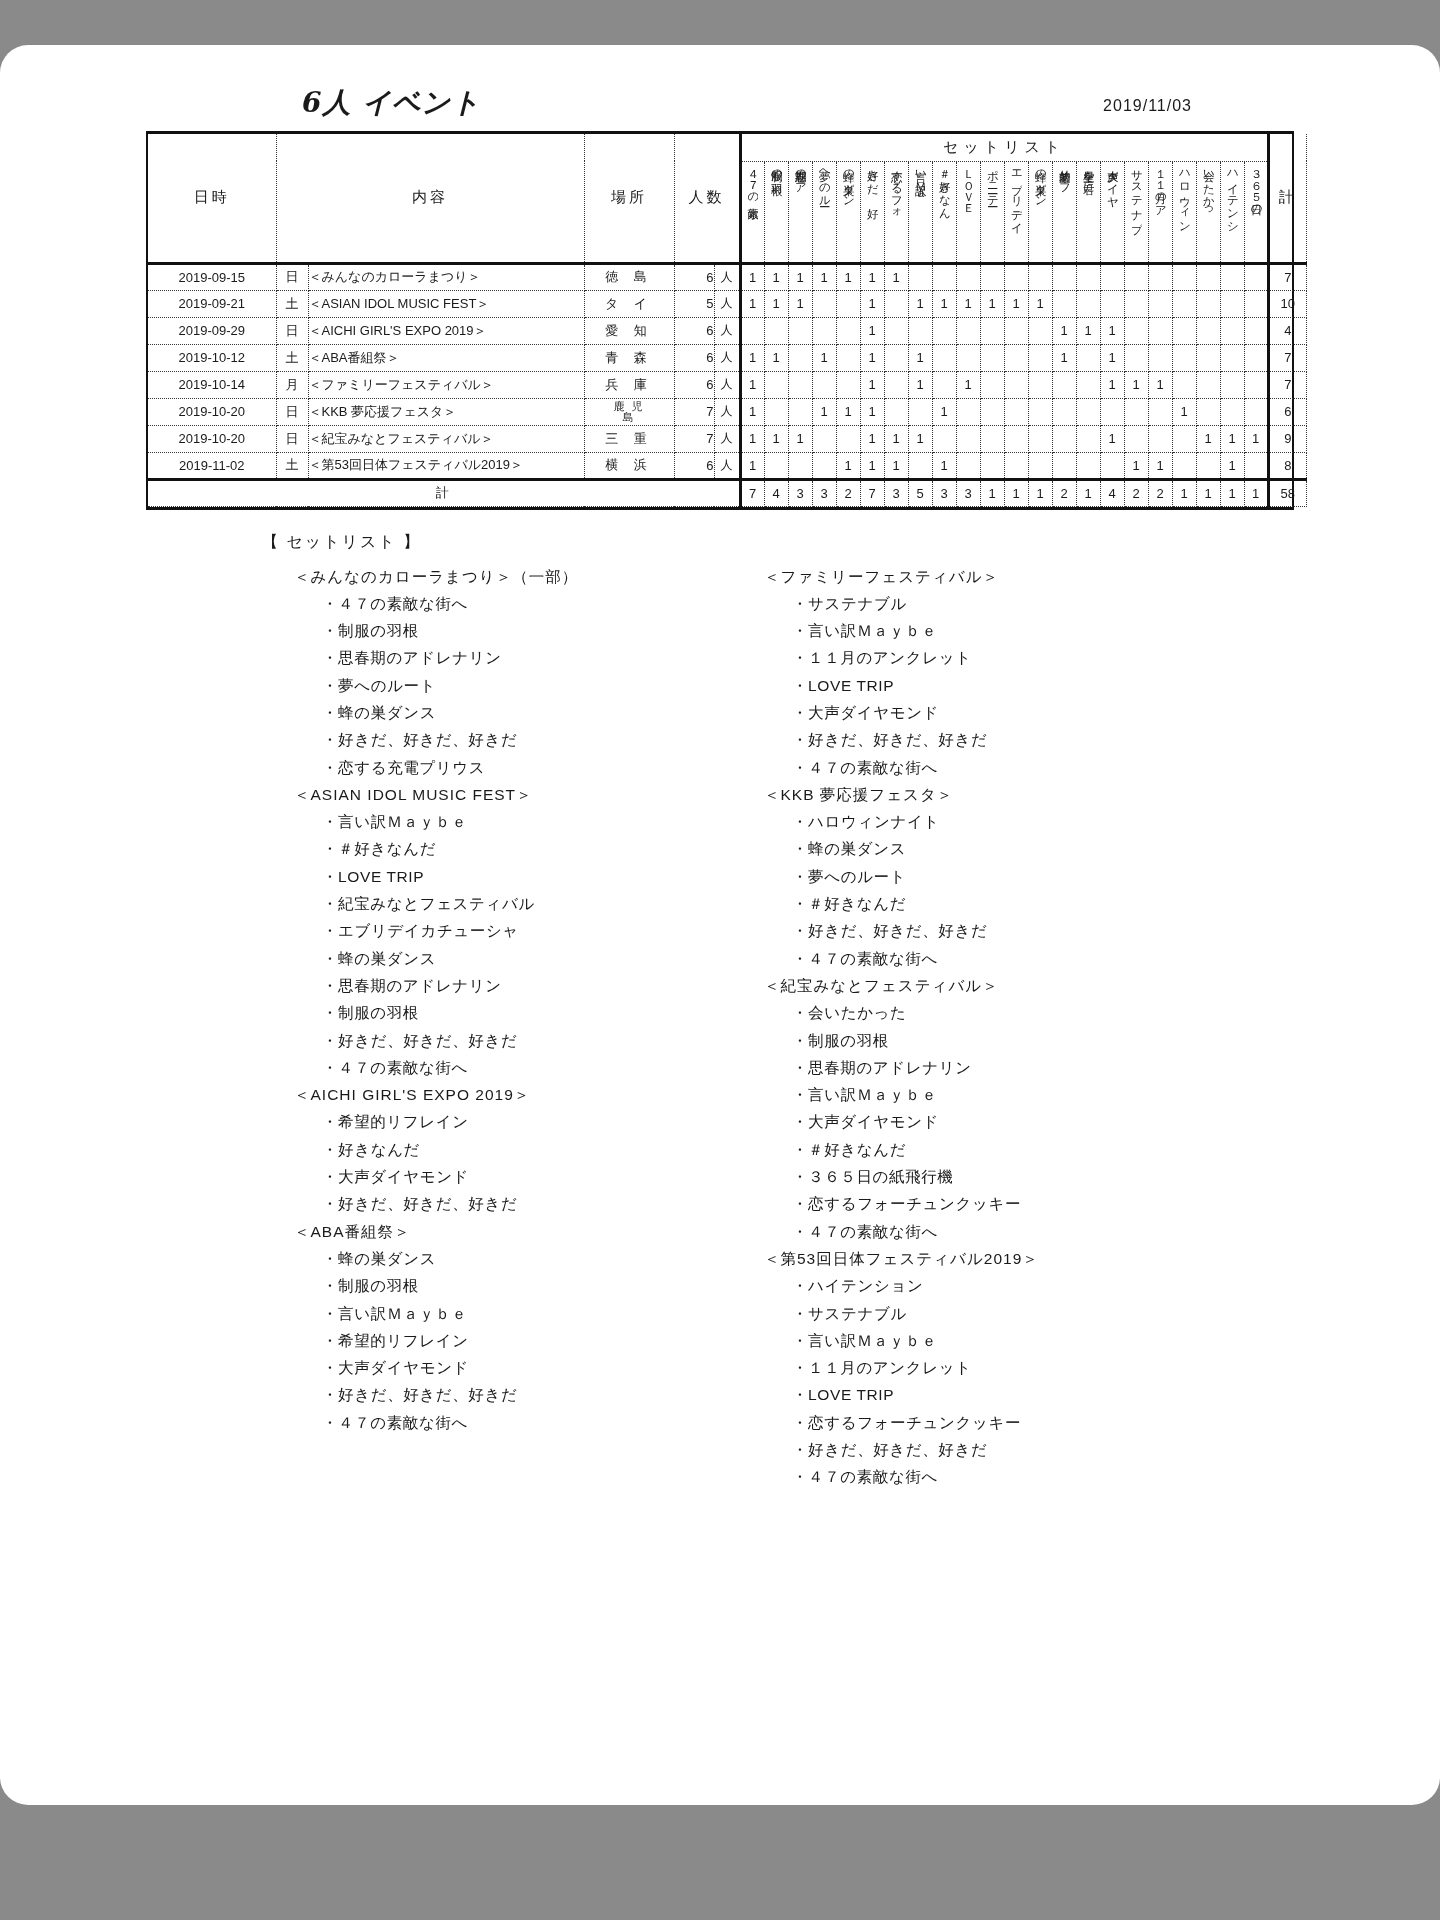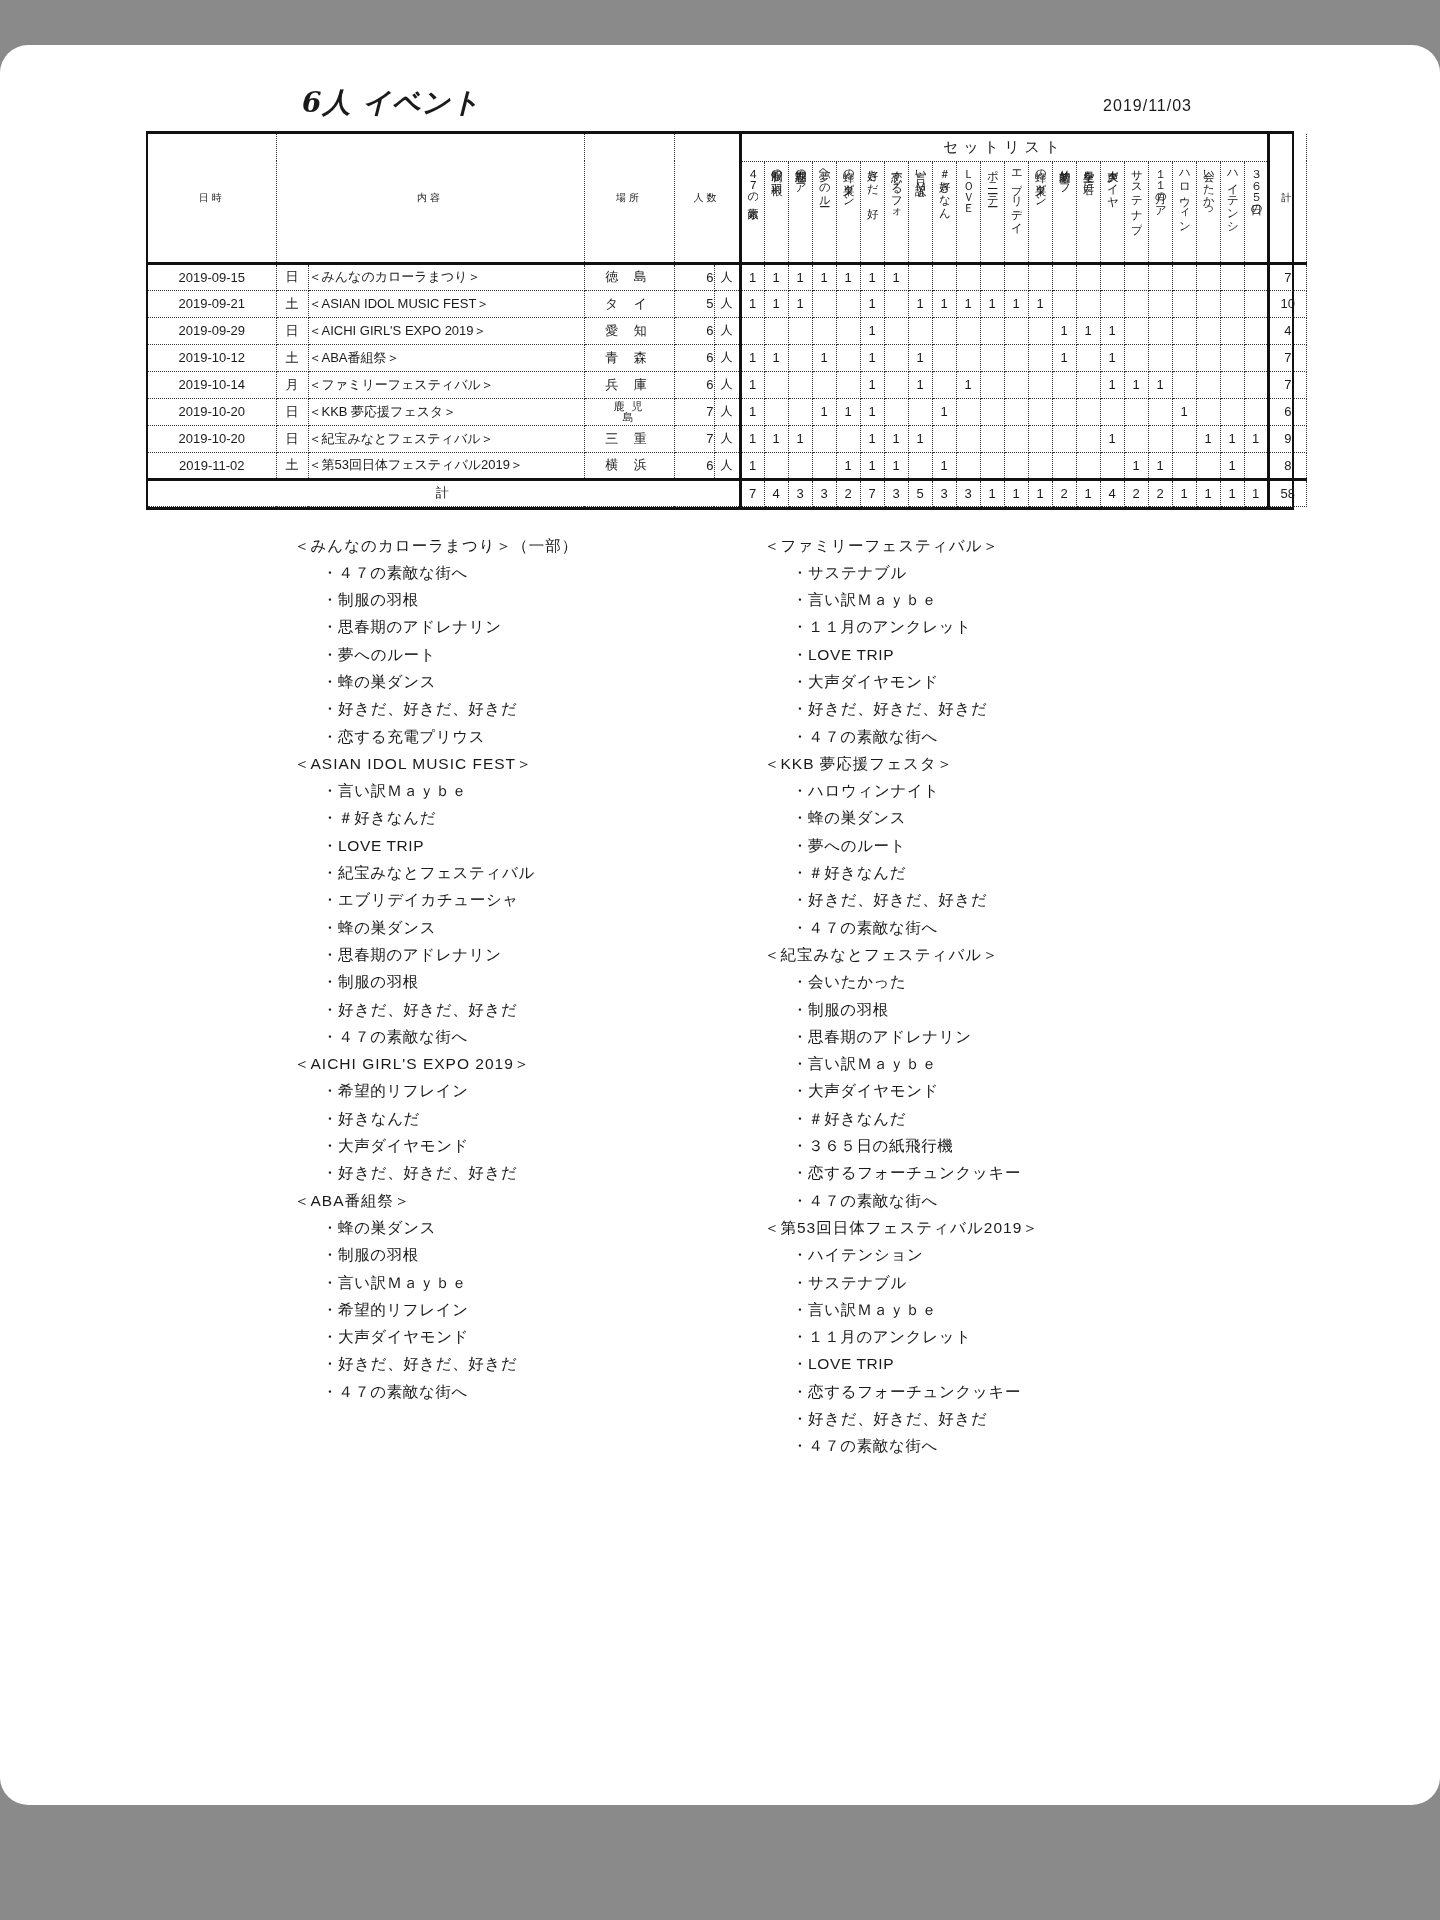--- a/index.html
+++ b/index.html
@@ -76,21 +76,21 @@
   .c-place  { width:90px;  text-align:center; }
   .c-people { width:40px;  text-align:right; padding-right:6px;}
   .c-unit   { width:26px;  text-align:center; font-size:12px;}
   .c-song   { width:24px;  text-align:center; }
   .c-total  { width:38px;  text-align:center; }
 
   .thickL { border-left:3px solid #111 !important; }
 
   .head-label {
     text-align:center;
-    font-size:10px;
+    font-size:15px;
     letter-spacing:3px;
   }
   .setlist-span {
     text-align:center;
     font-size:15px;
     letter-spacing:5px;
     height:26px;
     border-bottom:1px solid #111;
   }
   .vtitle {
@@ -545,20 +545,21 @@
               <td class="c-song" style="border-top:3px solid #111;">1</td>
               <td class="c-song" style="border-top:3px solid #111;">1</td>
               <td class="c-song" style="border-top:3px solid #111;">1</td>
               <td class="c-total thickL" style="border-top:3px solid #111;">58</td>
             </tr>
           </tbody>
       </table>
     </div>
 
     <div class="setlists">
+      <div class="sl-title">【 セットリスト 】</div>
       <div class="sl-cols">
         <div class="sl-col" id="sl-left">
             <div class="sl-group">
               <div class="sl-head">＜みんなのカローラまつり＞（一部）</div>
               <div class="sl-item">・４７の素敵な街へ</div>
               <div class="sl-item">・制服の羽根</div>
               <div class="sl-item">・思春期のアドレナリン</div>
               <div class="sl-item">・夢へのルート</div>
               <div class="sl-item">・蜂の巣ダンス</div>
               <div class="sl-item">・好きだ、好きだ、好きだ</div>

